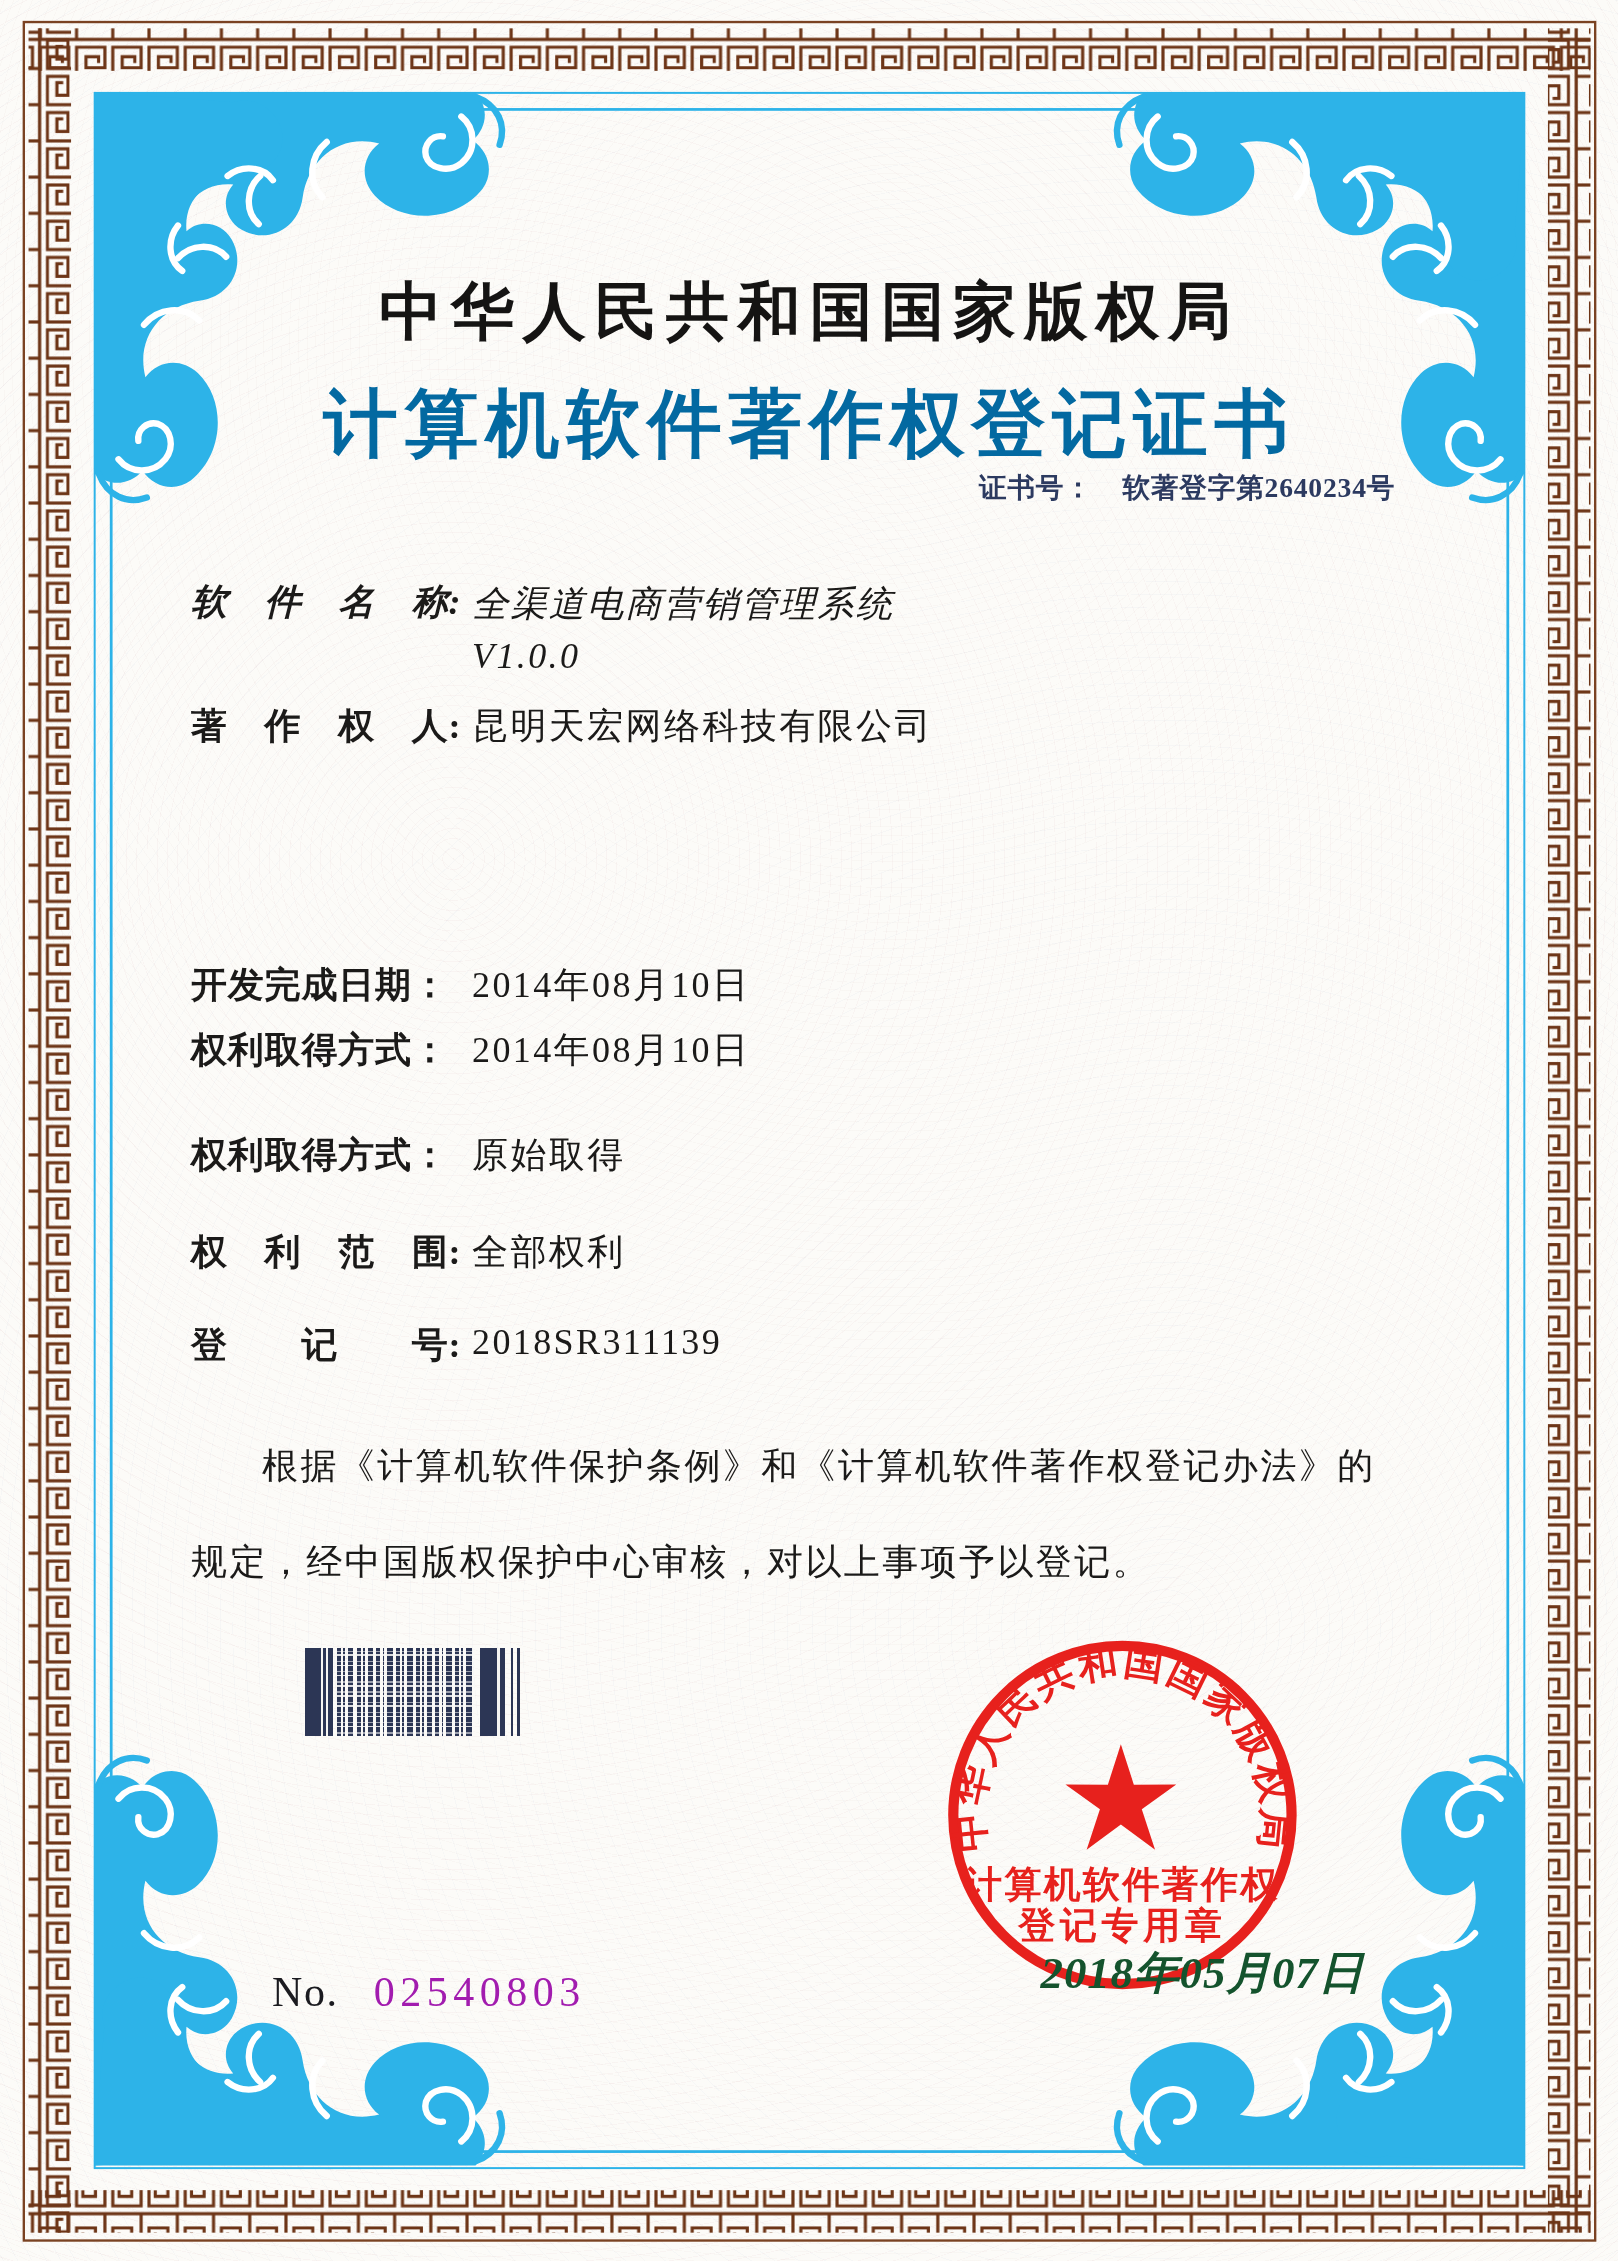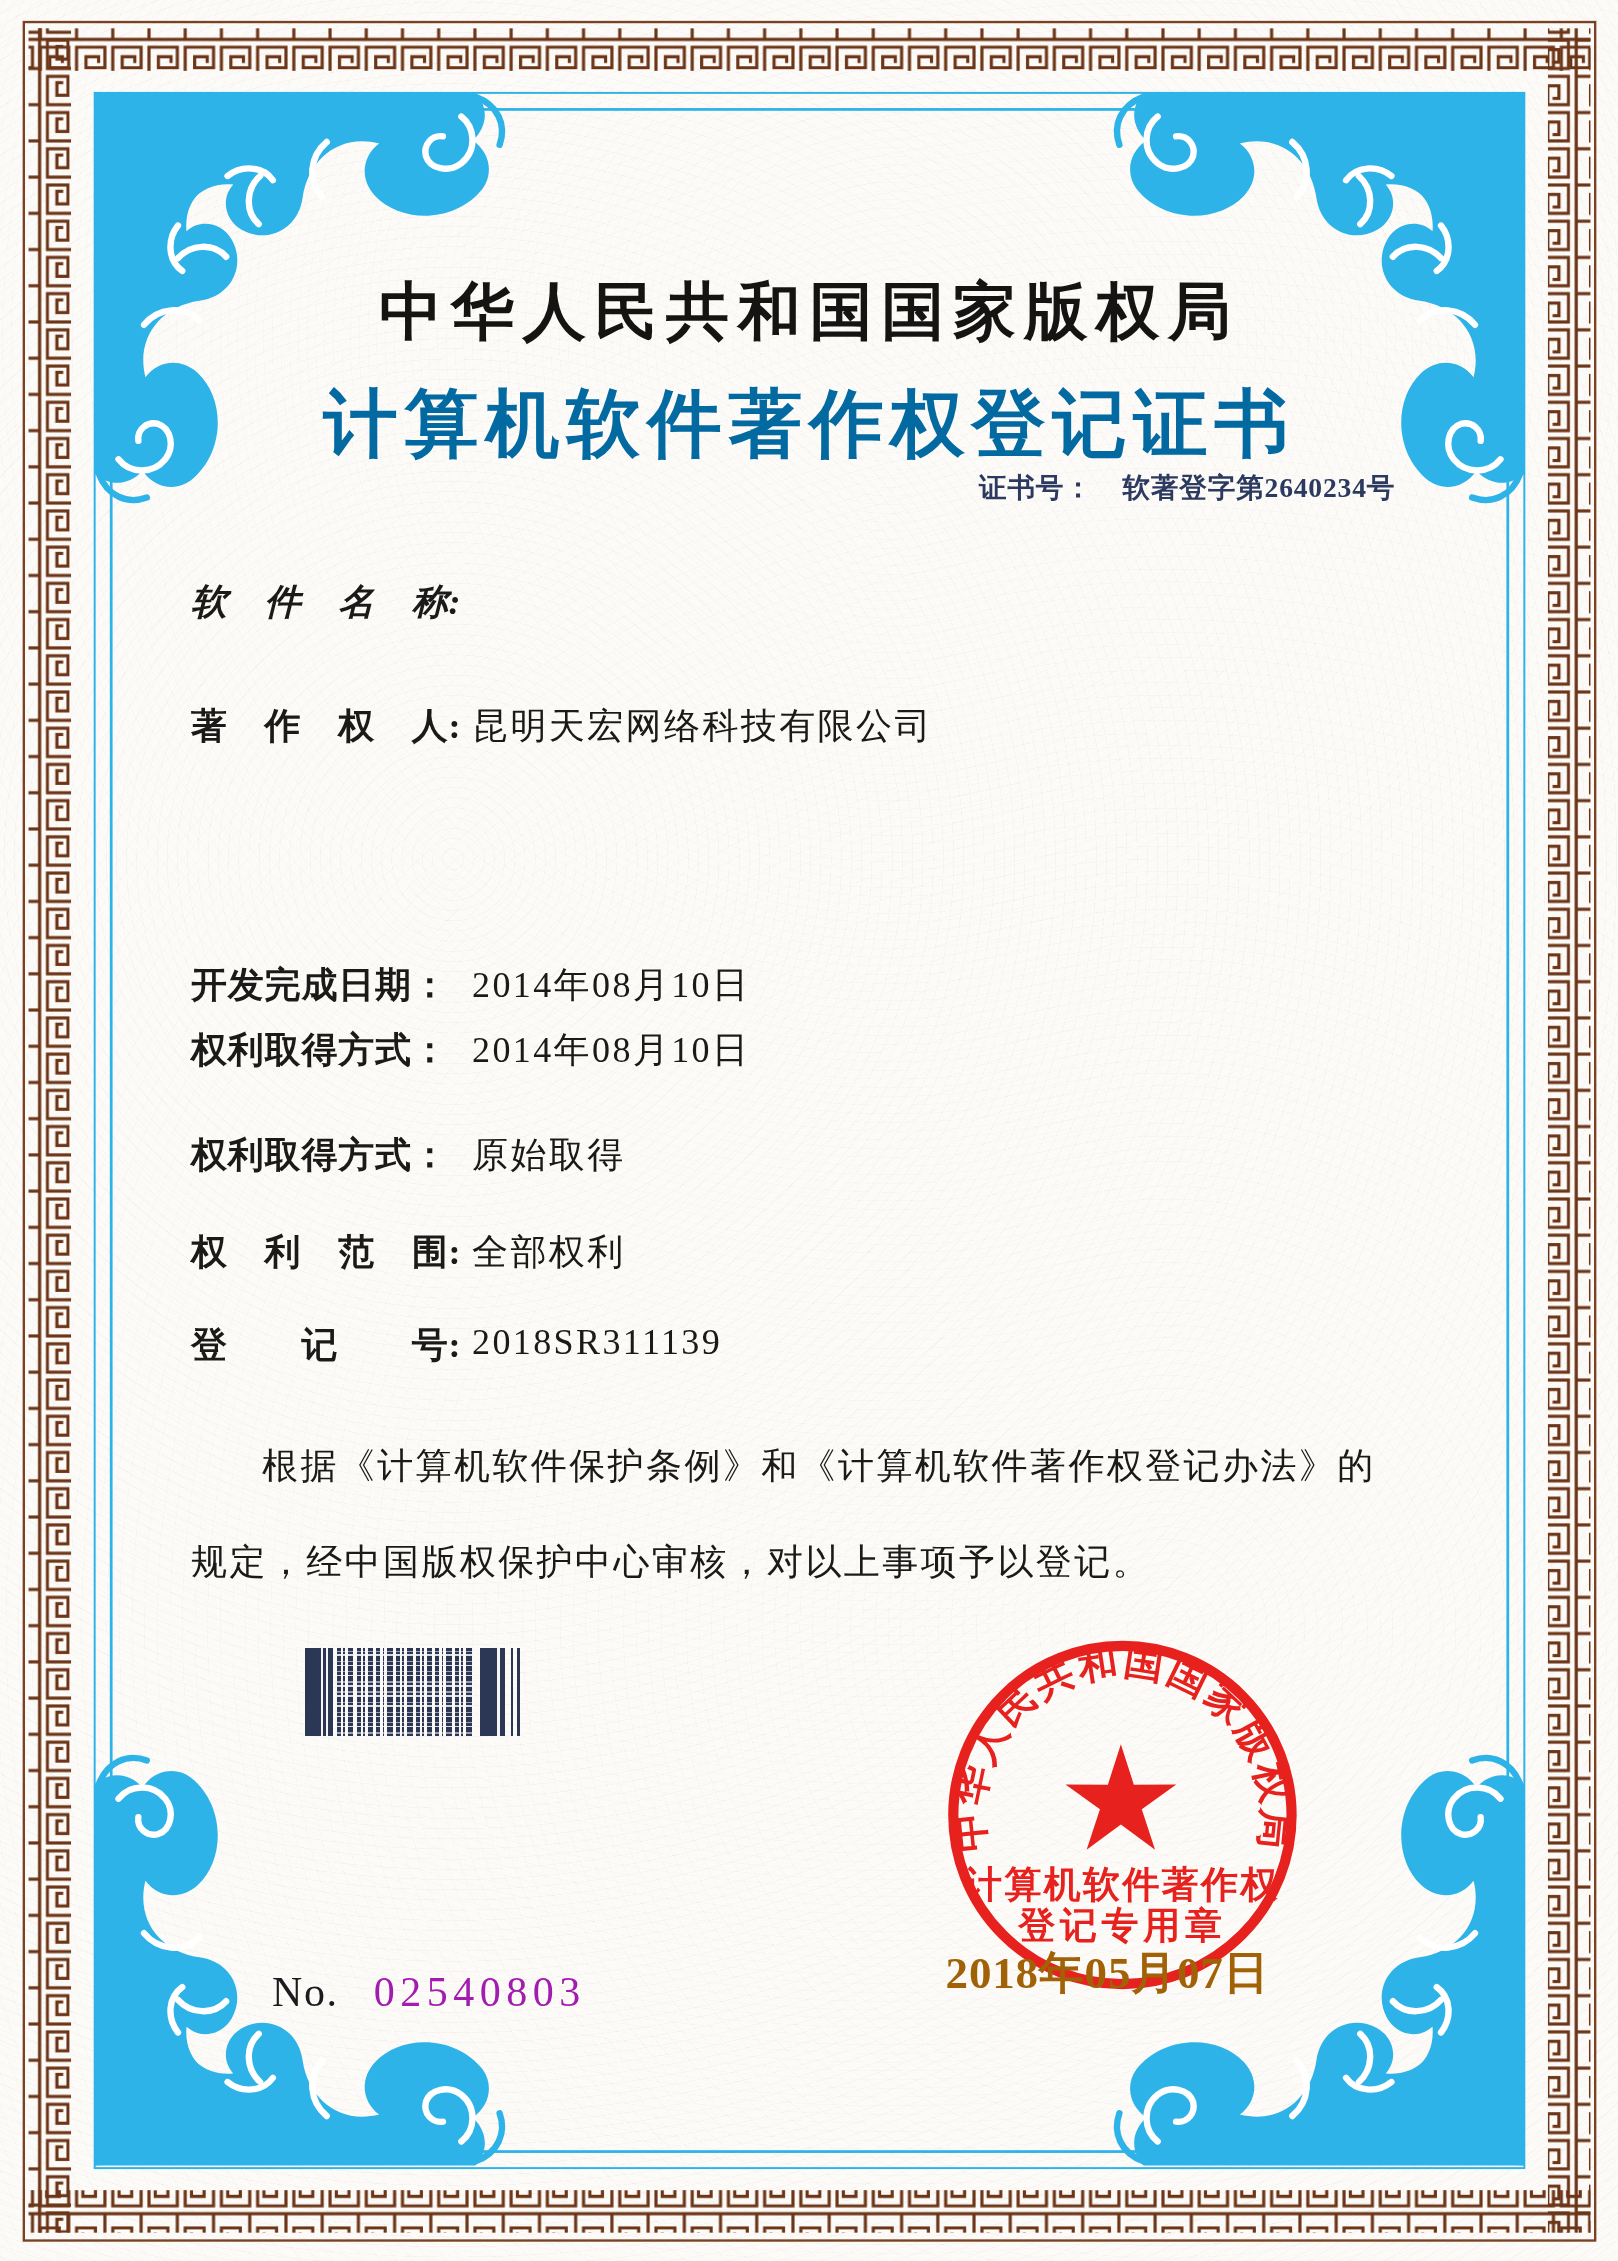--- a/index.html
+++ b/index.html
@@ -62,22 +62,22 @@
     position:absolute;right:19px;top:0;bottom:0;width:25px;
     background:linear-gradient(90deg,#2c3655 0 17.3px,#f6f5f2 17.3px 19.7px,#2c3655 19.7px 25px);
   }
   .barcode .tailbars{
     position:absolute;right:0;top:0;bottom:0;width:12.6px;
     background:repeating-linear-gradient(90deg,#2c3655 0 2.4px, rgba(0,0,0,0) 2.4px 6.3px);
   }
 
   .seal{position:absolute;left:888px;top:1620px;width:472px;height:472px;}
   .seal-date{
-    position:absolute;left:887px;top:1943px;width:441px;text-align:center;
-    font-size:45px;font-weight:bold;color:#a16207;letter-spacing:0.8px;
+    position:absolute;left:982px;top:1943px;width:441px;text-align:center;
+    font-size:45px;font-weight:bold;color:#14532d;letter-spacing:0.8px;font-style:italic;
   }
   .serial{position:absolute;left:272px;top:1968px;font-size:42px;white-space:nowrap;}
   .serial .pfx{color:#1b1b20;letter-spacing:1.6px;}
   .serial .num{color:#a21caf;margin-left:35px;letter-spacing:5.5px;}
 </style>
 </head>
 <body>
 
 <div class="texture"></div>
 
@@ -137,21 +137,21 @@
   </svg>
 
 <div class="title">中华人民共和国国家版权局</div>
 <div class="subtitle">计算机软件著作权登记证书</div>
 
 <div class="certno">
   <span class="lab">证书号：</span><span>软著登字第2640234号</span>
 </div>
 
 <div class="row r0">
-  <span class="flabel">软　件　名　称:</span>
+  <span class="flabel">软　件　名　称:</span><span class="fvalue"><span class="vline">全渠道电商营销管理系统</span><span class="vline">V1.0.0</span></span>
 </div>
 <div class="row r1">
   <span class="flabel">著　作　权　人:</span><span class="fvalue">昆明天宏网络科技有限公司</span>
 </div>
 <div class="row r2">
   <span class="flabel">开发完成日期：</span><span class="fvalue">2014年08月10日</span>
 </div>
 <div class="row r3">
   <span class="flabel">权利取得方式：</span><span class="fvalue">2014年08月10日</span>
 </div>

